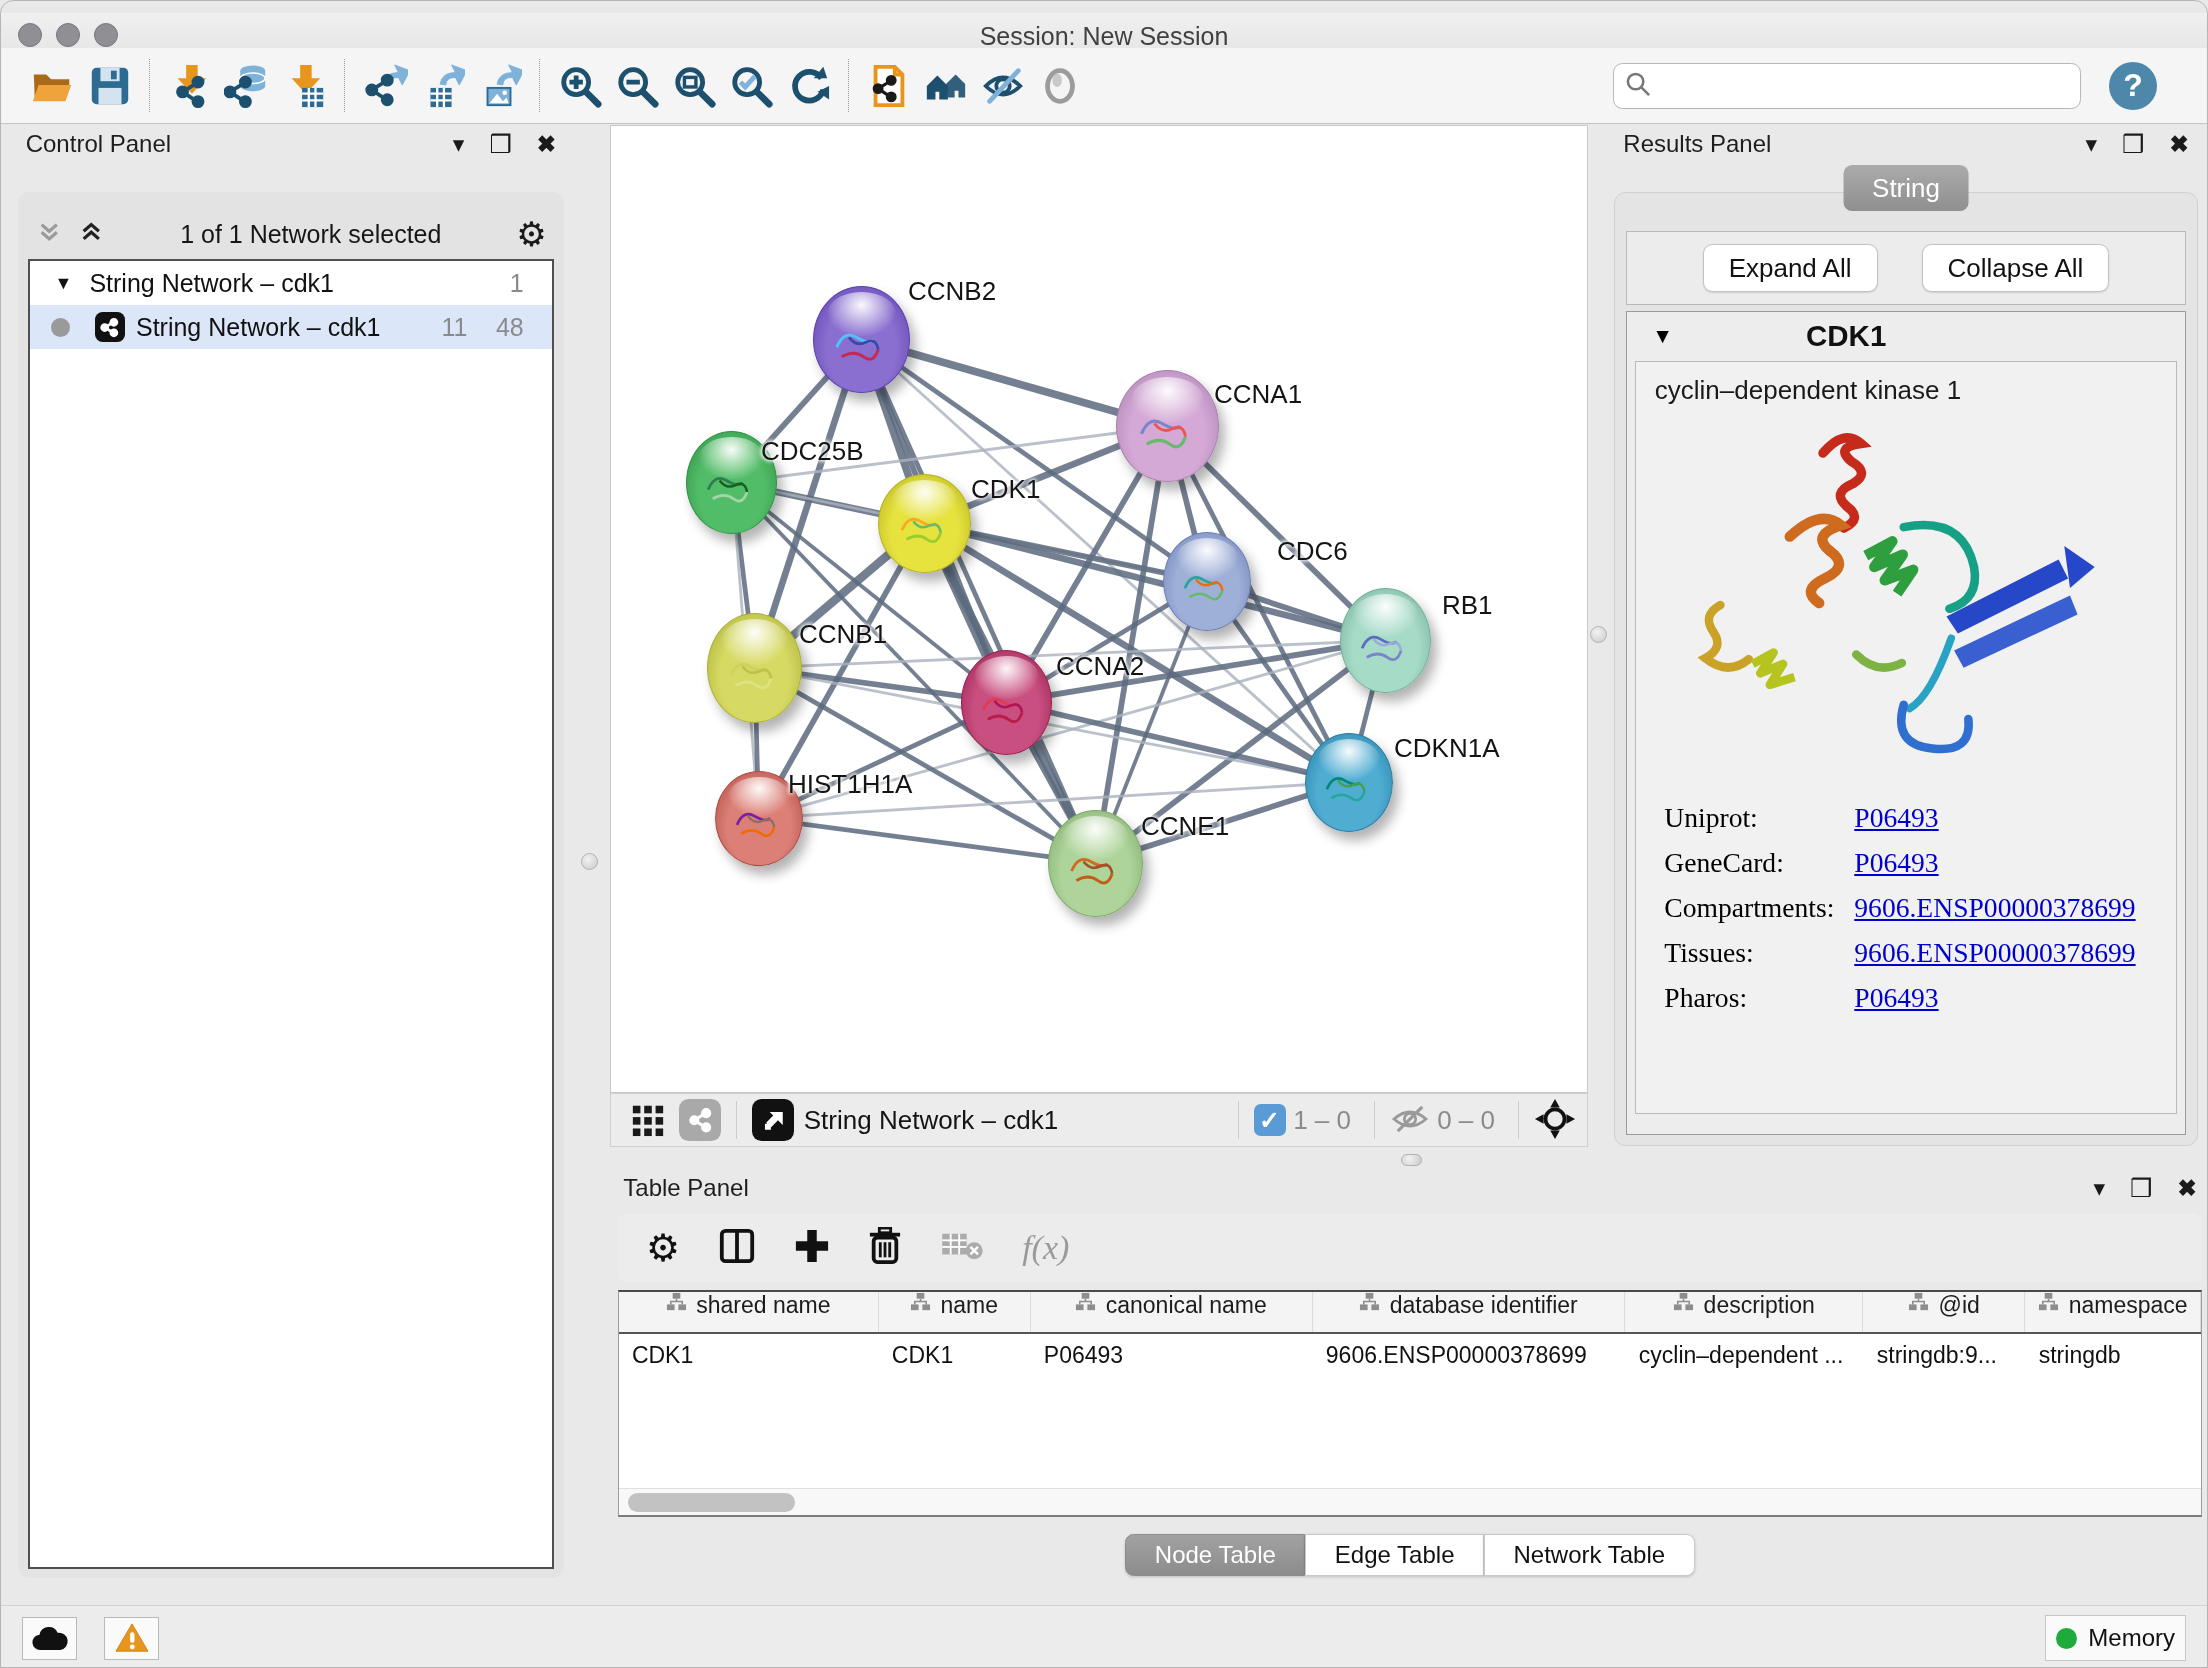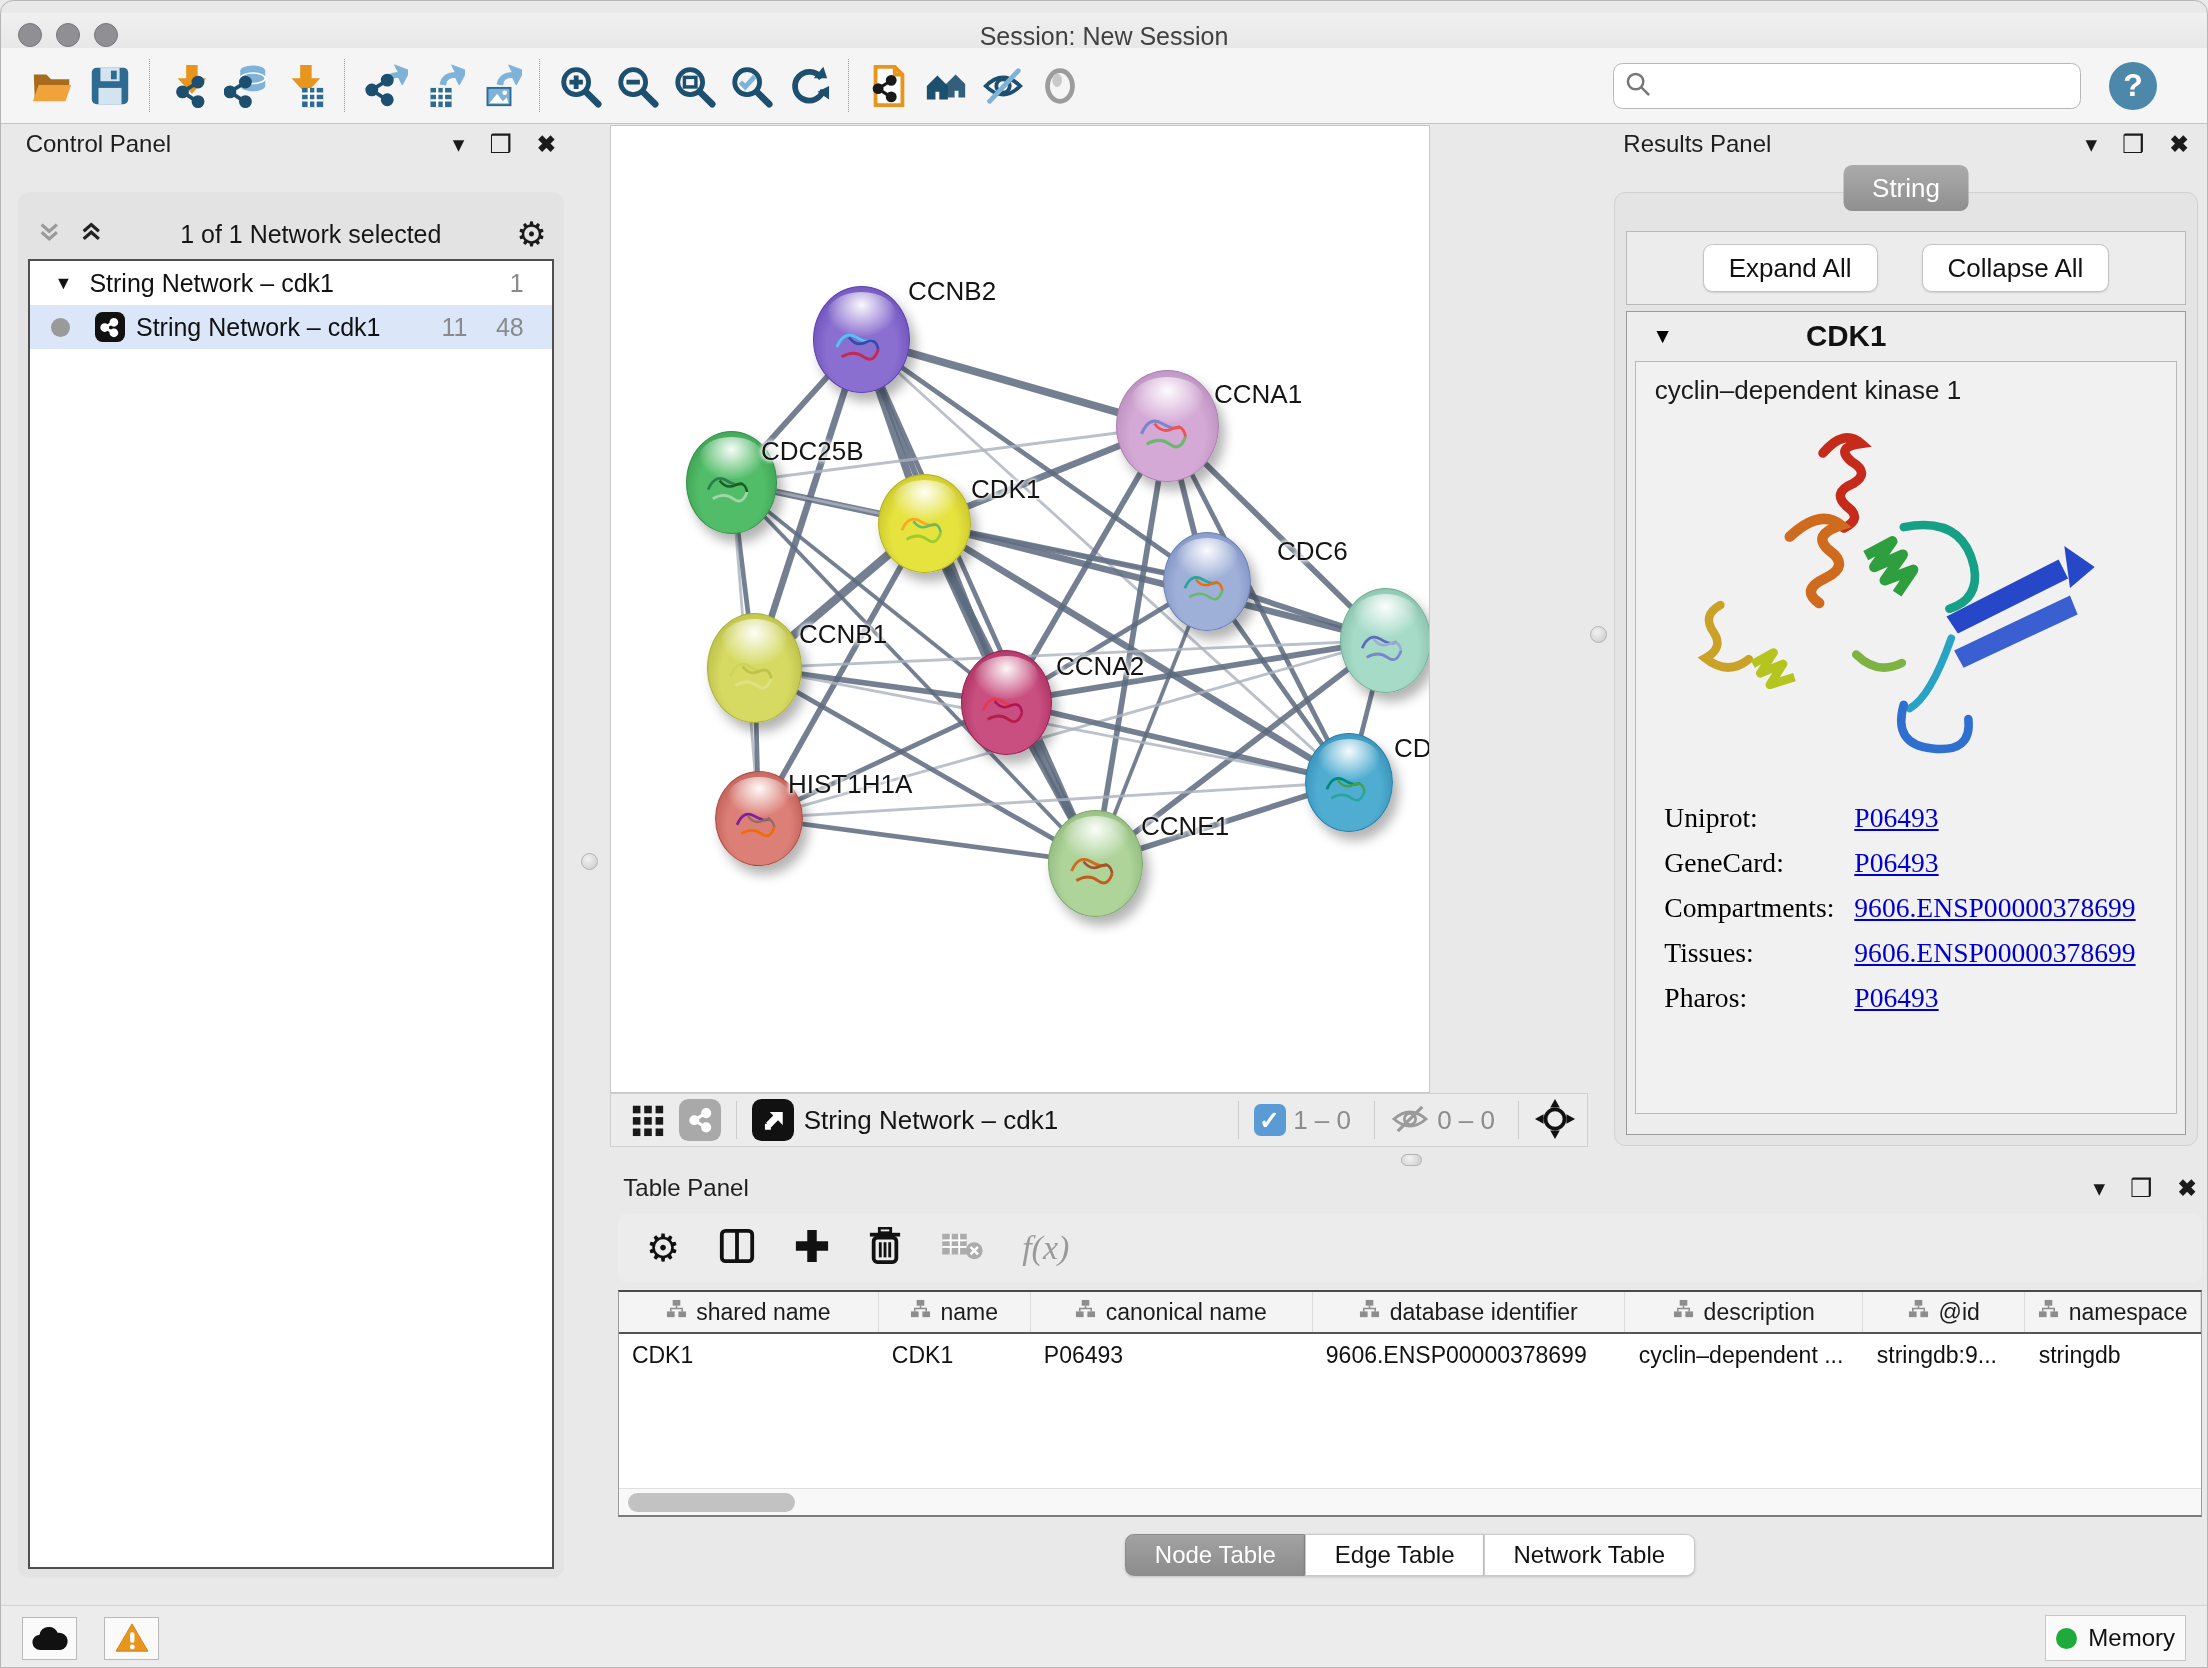--- a/index.html
+++ b/index.html
@@ -54,21 +54,21 @@
     border:2.9px solid #4f4f4f; background:#fff; }
   .tree-row { height:44px; display:flex; align-items:center; font-size:25px; color:#111; }
   .tree-row.sel { background:#dbe7f8; }
   .tree-count { color:#8a8a8a; }
 
   
   .grip { position:absolute; background:radial-gradient(circle at 40% 35%, #f2f2f2, #c9c9c9);
     border:1px solid #b3b3b3; border-radius:50%; }
 
   
-  .network-view { position:absolute; left:609px; top:124px; width:820px; height:968px;
+  .network-view { position:absolute; left:609px; top:124px; width:978px; height:968px;
     background:#fff; border:1px solid #c8c8c8; overflow:hidden; }
   .net-node { position:absolute; border-radius:50%;
     box-shadow:5.7px 8.6px 11.4px rgba(0,0,0,.30); }
   .net-node .gloss { position:absolute; left:14%; top:5%; width:72%; height:42%;
     border-radius:50%; background:radial-gradient(ellipse at 50% 30%, rgba(255,255,255,.95), rgba(255,255,255,0) 75%); }
   .net-node svg { position:absolute; left:14%; top:22%; width:72%; height:66%; }
   .net-label { position:absolute; font-size:26px; color:#141414;
     text-shadow:0 0 4.8px #fff, 0 0 4.8px #fff, 0 0 3.8px #fff; white-space:nowrap; }
 
   .net-toolbar { position:absolute; left:609px; top:1092px; width:978px; height:54px;
@@ -102,21 +102,21 @@
   .cl-label { width:190px; color:#000; }
   .cl-link { color:#0000cc; text-decoration:underline; }
 
   
   .table-panel { position:absolute; left:609px; top:1168px; width:1600px; height:430px; }
   .tp-toolbar { margin:5.7px 7.6px 7.6px 7.6px; height:70px; background:#ececec; border-radius:9.5px;
     display:flex; align-items:center; gap:38px; padding:0 28.5px; }
   .tp-table { margin:0 7.6px; border-top:2.9px solid #4a4a4a; border-bottom:2.9px solid #7a7a7a;
     border-left:1px solid #9c9c9c; border-right:1px solid #9c9c9c; background:#fff; }
   .tp-hrow { display:flex; height:42px; background:#f4f4f4; border-bottom:2.9px solid #555; }
-  .tp-hcell { display:flex; align-items:center; justify-content:center; gap:9.5px;
+  .tp-hcell { display:flex; justify-content:center; gap:9.5px;
     font-size:23px; color:#1c1c1c; border-right:1.9px solid #dcdcdc; }
   .tp-row { display:flex; height:42px; background:#fff; }
   .tp-cell { font-size:23px; color:#111; padding-left:13.3px; display:flex; align-items:center; }
   .tp-empty { height:112px; background:#fff; }
   .tp-scroll { height:27px; background:#f8f8f8; border-top:1px solid #e0e0e0; position:relative; }
   .tp-thumb { position:absolute; left:9.5px; top:3.8px; width:167px; height:19px;
     border-radius:9.5px; background:#c2c2c2; }
   .tp-tabs { display:flex; justify-content:center; margin-top:17px; }
   .tp-tab { height:42px; padding:0 28.5px; display:flex; align-items:center; font-size:24px;
     background:#fff; border:1px solid #c9c9c9; color:#111; box-shadow:0 1px 2.9px rgba(0,0,0,.18); }

